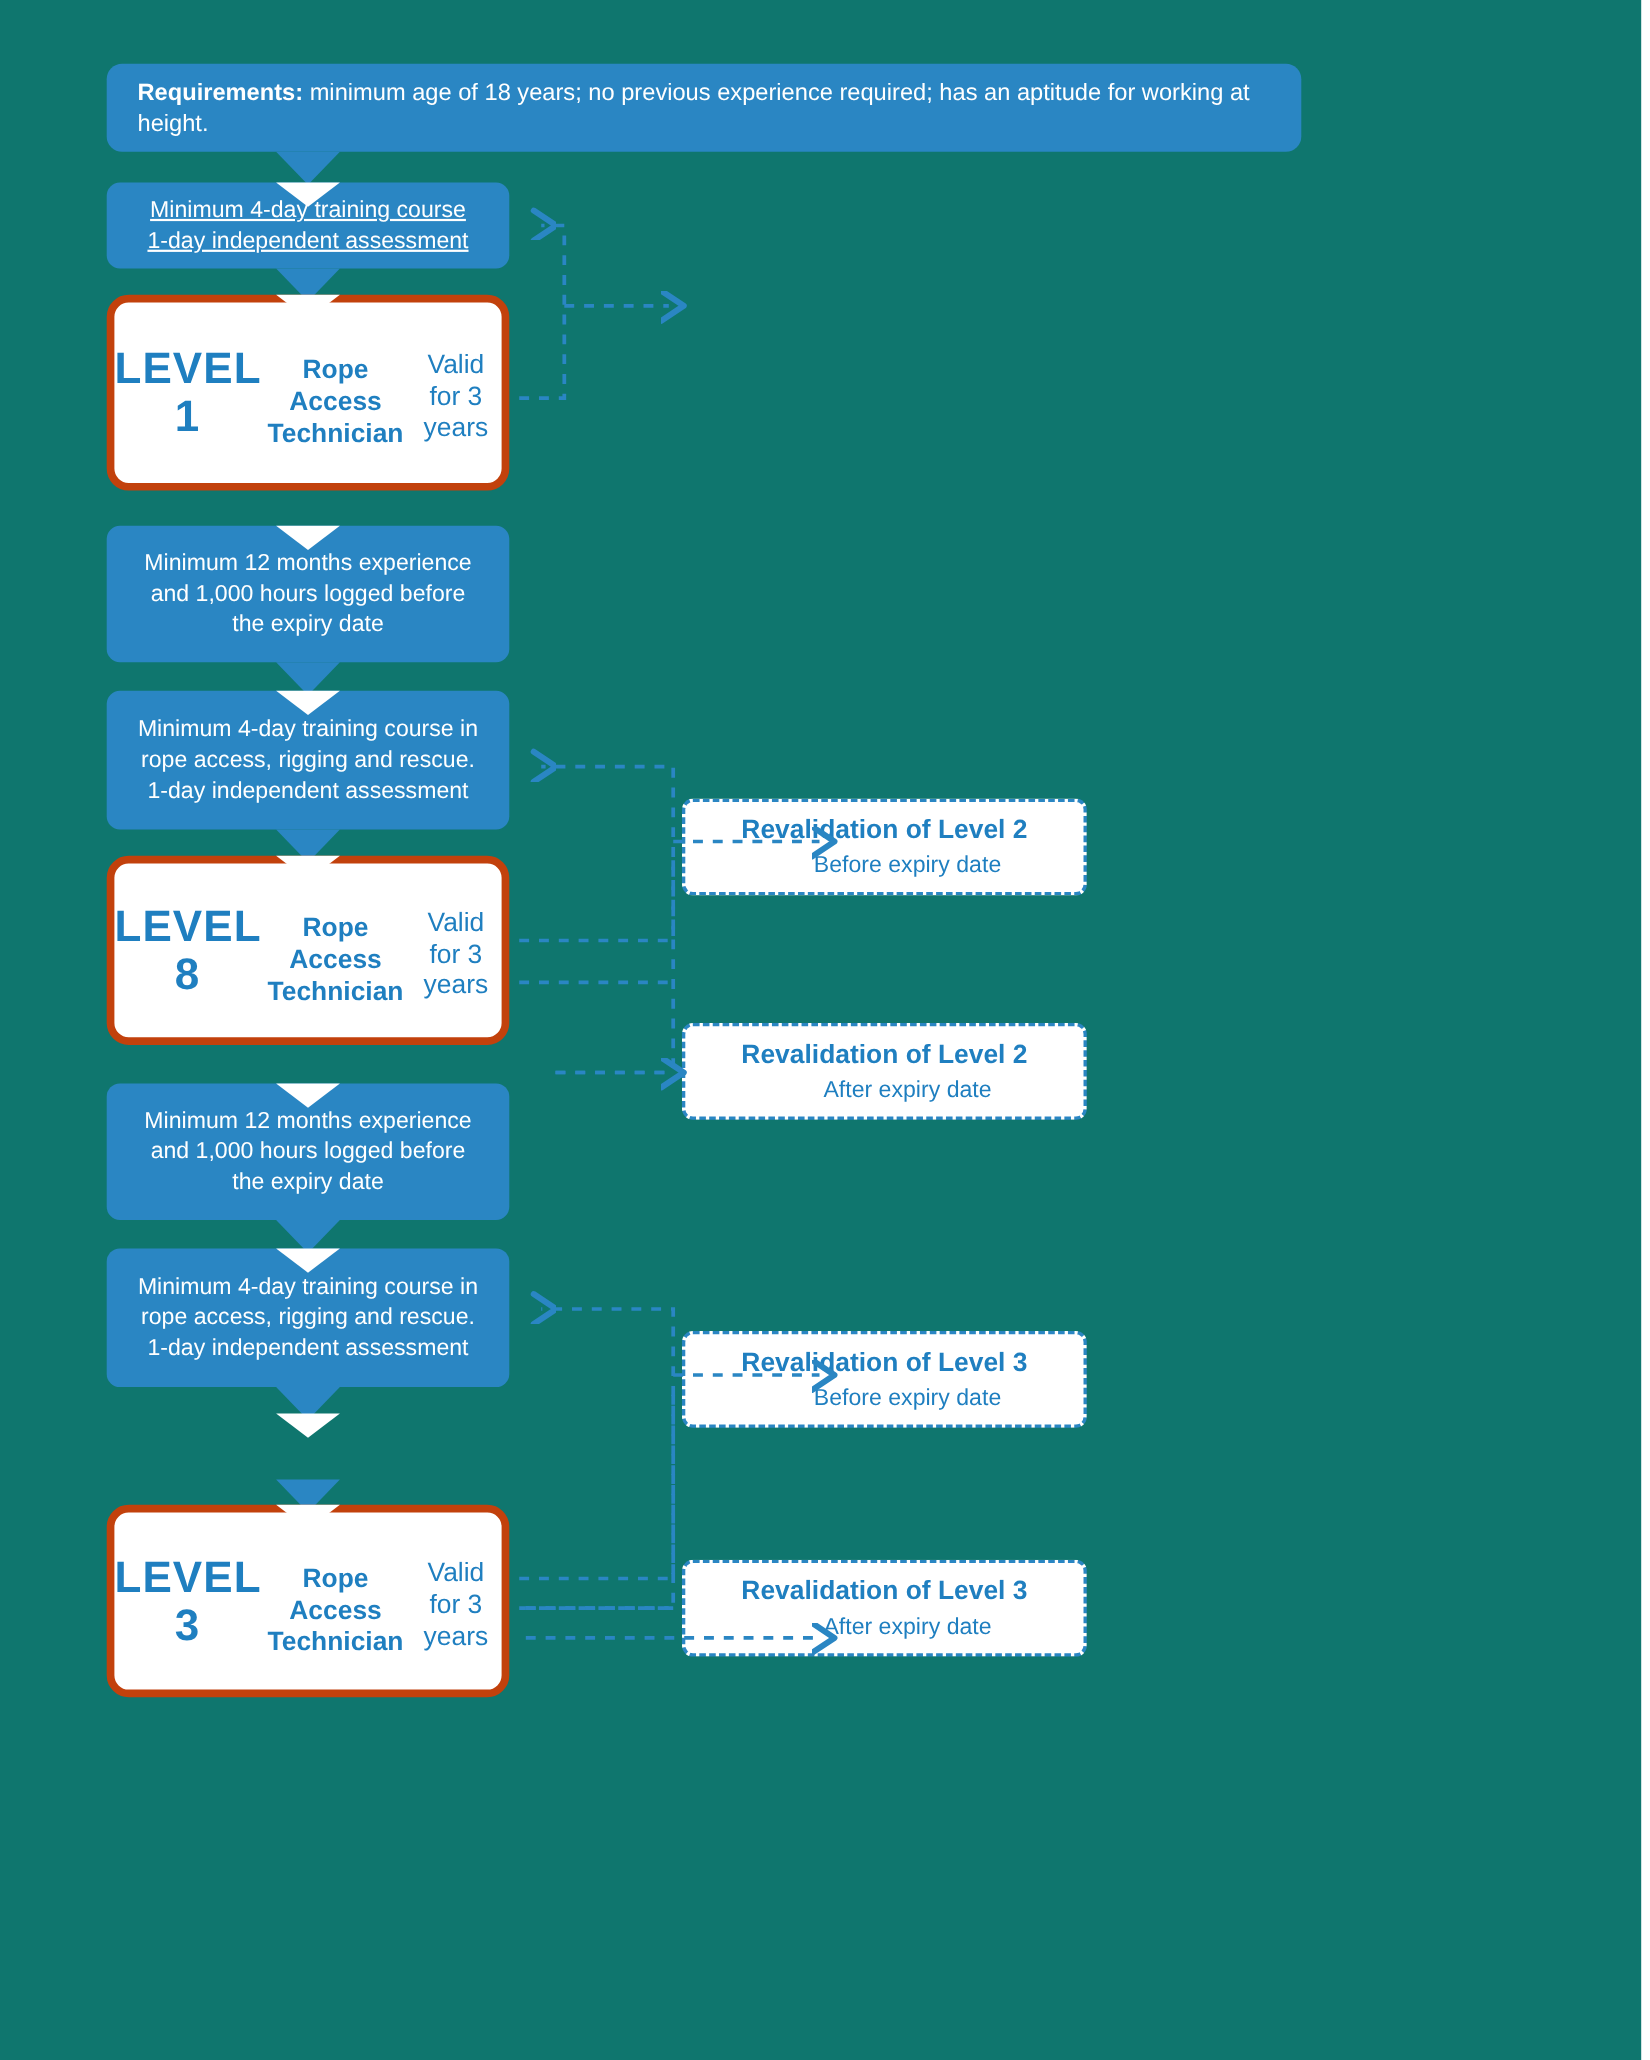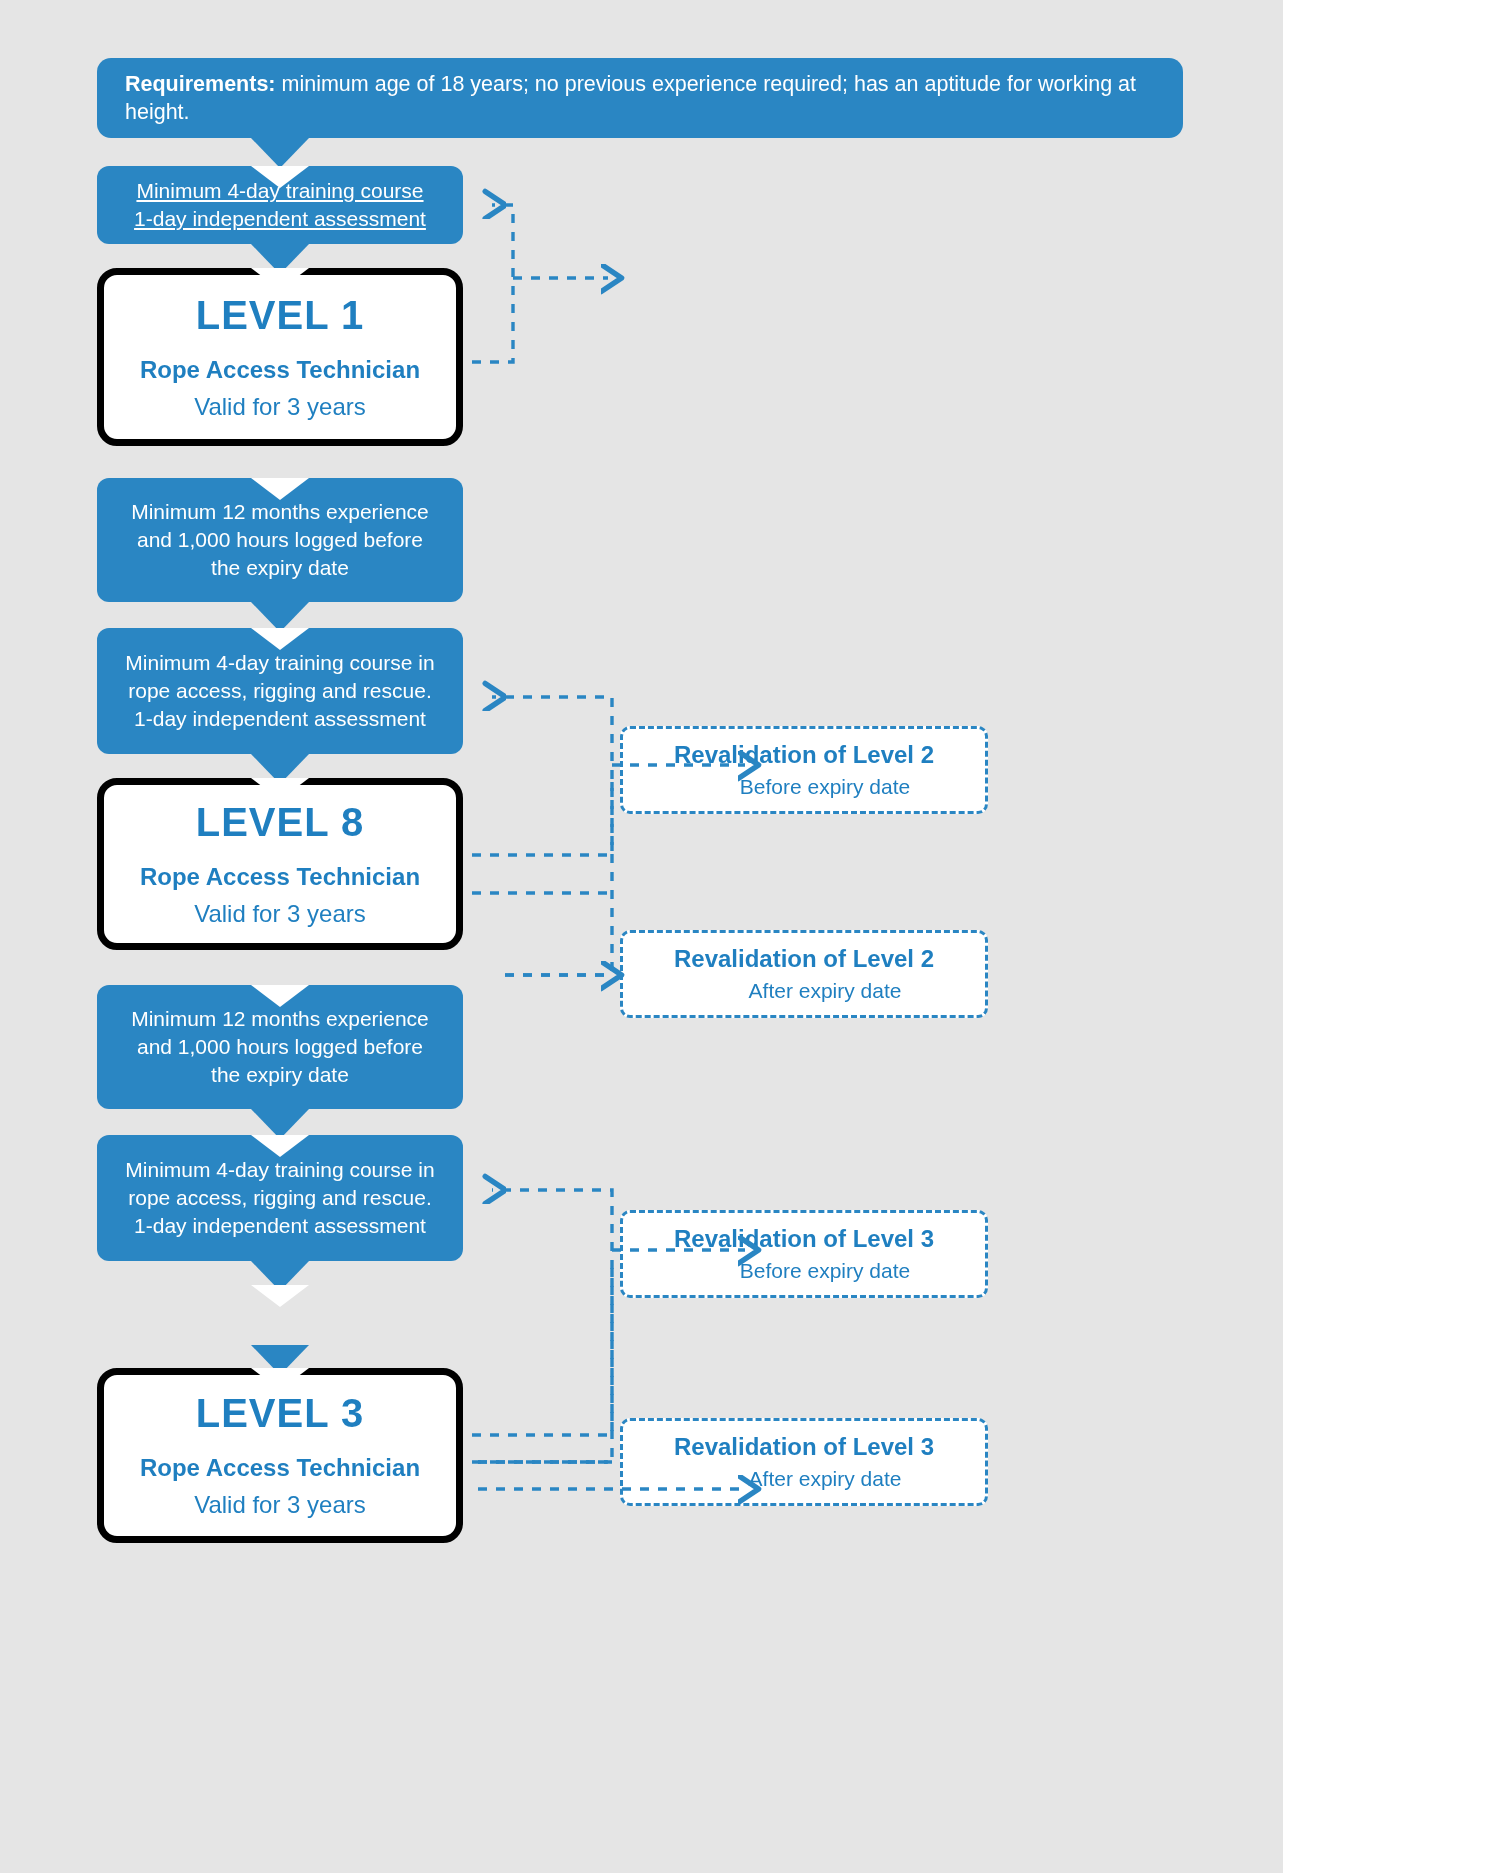--- a/index.html
+++ b/index.html
@@ -5,23 +5,23 @@
   html, body {
     margin: 0;
     padding: 0;
     background: #ffffff;
   }
   body {
     font-family: "Liberation Sans", sans-serif;
   }
   #canvas {
     position: relative;
-    width: 1283px;
+    width: 1492px;
     height: 1873px;
-    background: #e5e5e5;
+    background: #0f766e;
     overflow: hidden;
   }
   .node {
     position: absolute;
     box-sizing: border-box;
   }
   
   .blue-box {
     background: #2a86c3;
     border-radius: 12px;
@@ -59,24 +59,23 @@
     width: 0;
     height: 0;
     border-left: 29px solid transparent;
     border-right: 29px solid transparent;
     border-top: 22px solid #ffffff;
     z-index: 4;
   }
   
   .level-box {
     background: #ffffff;
-    border: 7px solid #000000;
+    border: 7px solid #c2410c;
     border-radius: 20px;
     display: flex;
-    flex-direction: column;
     align-items: center;
     justify-content: center;
     color: #1f7fc0;
     text-align: center;
     z-index: 2;
   }
   .level-title {
     font-size: 40px;
     font-weight: bold;
     letter-spacing: 1px;

